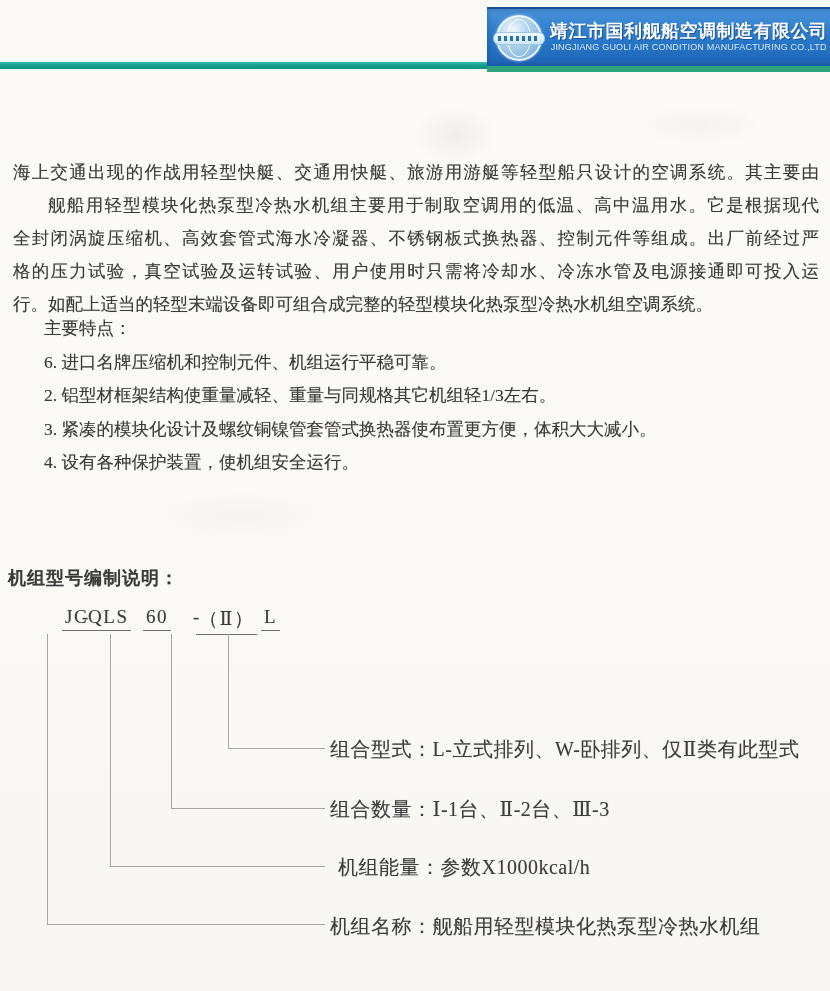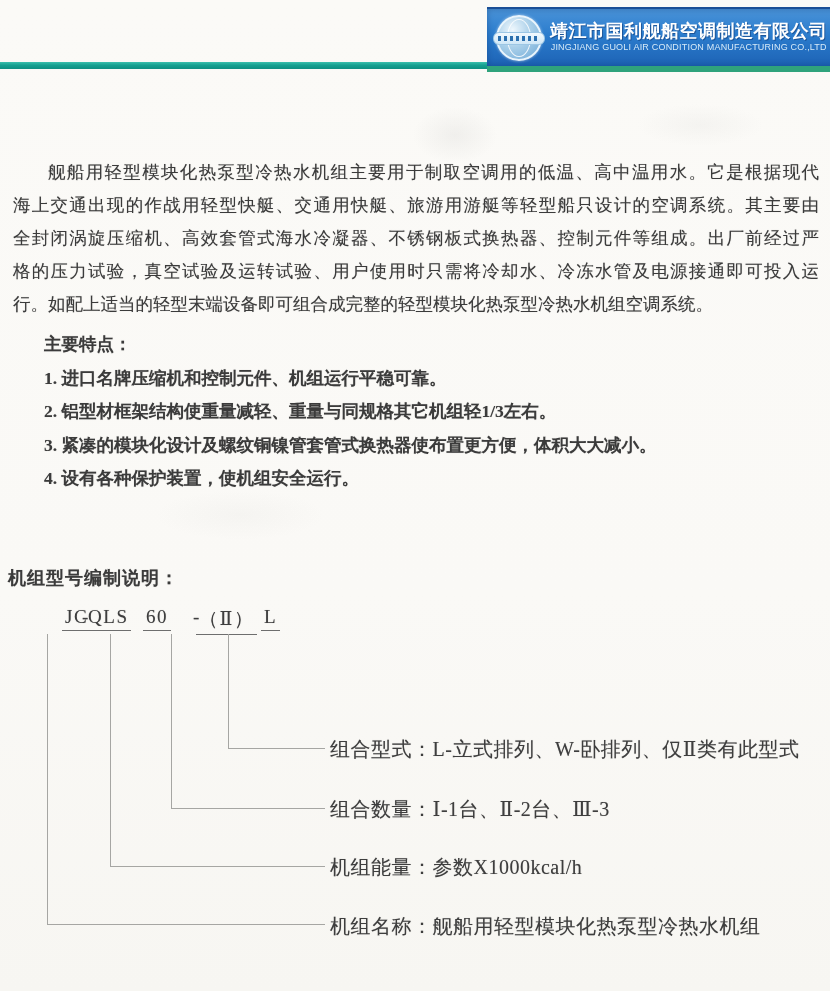--- a/index.html
+++ b/index.html
@@ -71,25 +71,24 @@
   .intro{
     position:absolute;left:13px;top:156px;width:806px;
     font-size:17.5px;line-height:33px;
     text-shadow:0 0 .8px rgba(70,70,70,.4);
   }
   .intro .jline{text-align:justify;text-align-last:justify;}
   .intro .indent{text-indent:2em;}
   .intro .last{text-align:center;text-align-last:left;}
   
   .features{
-    position:absolute;left:44px;top:328px;width:770px;
+    position:absolute;left:44px;top:312px;width:770px;
     font-size:17.5px;line-height:33.5px;
     text-shadow:0 0 .8px rgba(70,70,70,.4);
     white-space:nowrap;
-    font-weight:bold;
   }
   
   .model-heading{
     position:absolute;left:8px;top:566px;
     font-size:18px;font-weight:600;letter-spacing:1px;
     text-shadow:0 0 .8px rgba(70,70,70,.4);
   }
   .code-seg,.code-dash{
     position:absolute;top:606px;
     font-size:19px;letter-spacing:1.5px;color:#3e3e3e;
@@ -116,21 +115,21 @@
   .h3{left:171px;top:808px;width:154px;}
   .h4{left:228px;top:748px;width:97px;}
   .model-label{
     position:absolute;left:330px;
     font-size:20px;color:#3e3e3e;letter-spacing:.5px;
     text-shadow:0 0 .8px rgba(70,70,70,.4);
     white-space:nowrap;
   }
   .lab1{top:736px;}
   .lab2{top:796px;}
-  .lab3{top:854px;}
+  .lab3{top:854px;margin-left:8px;}
   .lab4{top:913px;}
 </style>
 </head>
 <body>
 
 <div class="page">
 
   <div class="title-rule"></div>
 
   <div class="banner">
@@ -138,30 +137,30 @@
       <div class="logo-meridian"></div>
       <div class="logo-band"></div>
     </div>
     <div class="banner-text">
       <div class="banner-cn">靖江市国利舰船空调制造有限公司</div>
       <div class="banner-en">JINGJIANG GUOLI AIR CONDITION MANUFACTURING CO.,LTD</div>
     </div>
   </div>
 
   <div class="intro">
+    <div class="jline">海上交通出现的作战用轻型快艇、交通用快艇、旅游用游艇等轻型船只设计的空调系统。其主要由</div>
     <div class="jline indent">舰船用轻型模块化热泵型冷热水机组主要用于制取空调用的低温、高中温用水。它是根据现代</div>
-    <div class="jline">海上交通出现的作战用轻型快艇、交通用快艇、旅游用游艇等轻型船只设计的空调系统。其主要由</div>
     <div class="jline">全封闭涡旋压缩机、高效套管式海水冷凝器、不锈钢板式换热器、控制元件等组成。出厂前经过严</div>
     <div class="jline">格的压力试验，真空试验及运转试验、用户使用时只需将冷却水、冷冻水管及电源接通即可投入运</div>
     <div class="last">行。如配上适当的轻型末端设备即可组合成完整的轻型模块化热泵型冷热水机组空调系统。</div>
   </div>
 
   <div class="features">
     <div>主要特点：</div>
-    <div>1. 进口名牌压缩机和控制元件、机组运行平稳可靠。</div>
+    <div>6. 进口名牌压缩机和控制元件、机组运行平稳可靠。</div>
     <div>2. 铝型材框架结构使重量减轻、重量与同规格其它机组轻1/3左右。</div>
     <div>3. 紧凑的模块化设计及螺纹铜镍管套管式换热器使布置更方便，体积大大减小。</div>
     <div>4. 设有各种保护装置，使机组安全运行。</div>
   </div>
 
   <div class="model-heading">机组型号编制说明：</div>
 
   <span class="code-seg seg1">JCQLS</span>
   <span class="code-dash dash1">-</span>
   <span class="code-seg seg2">60</span>

